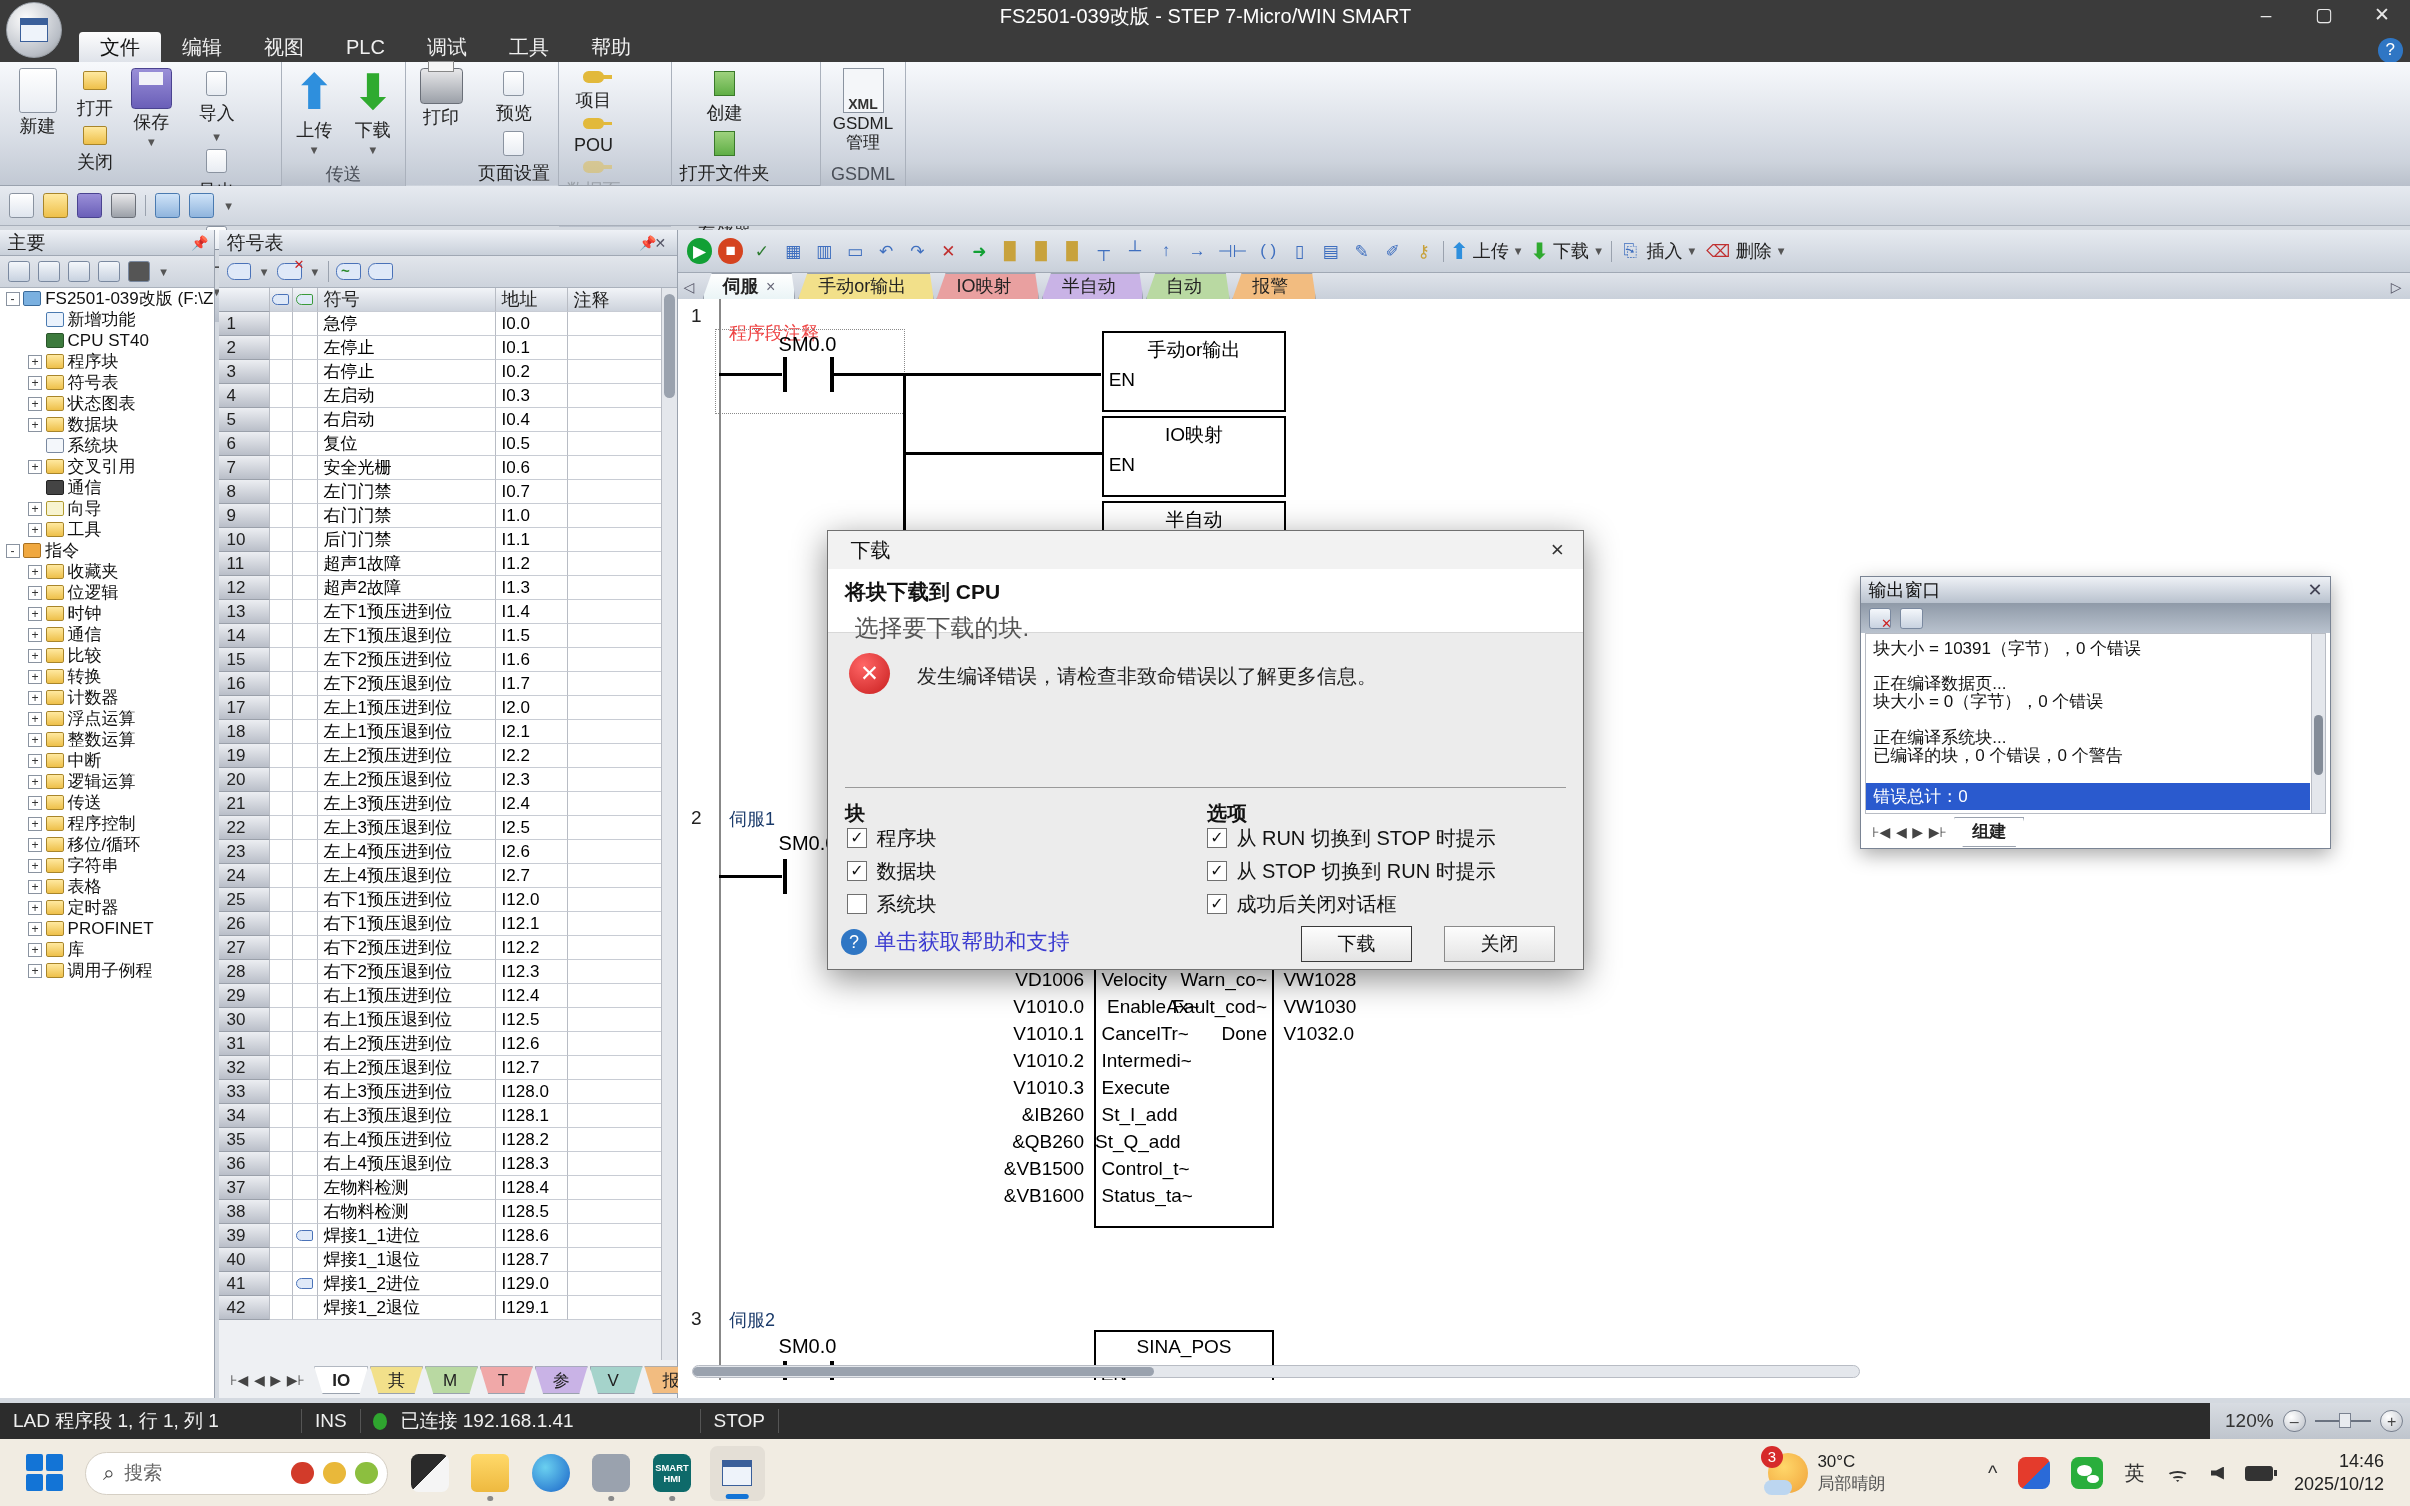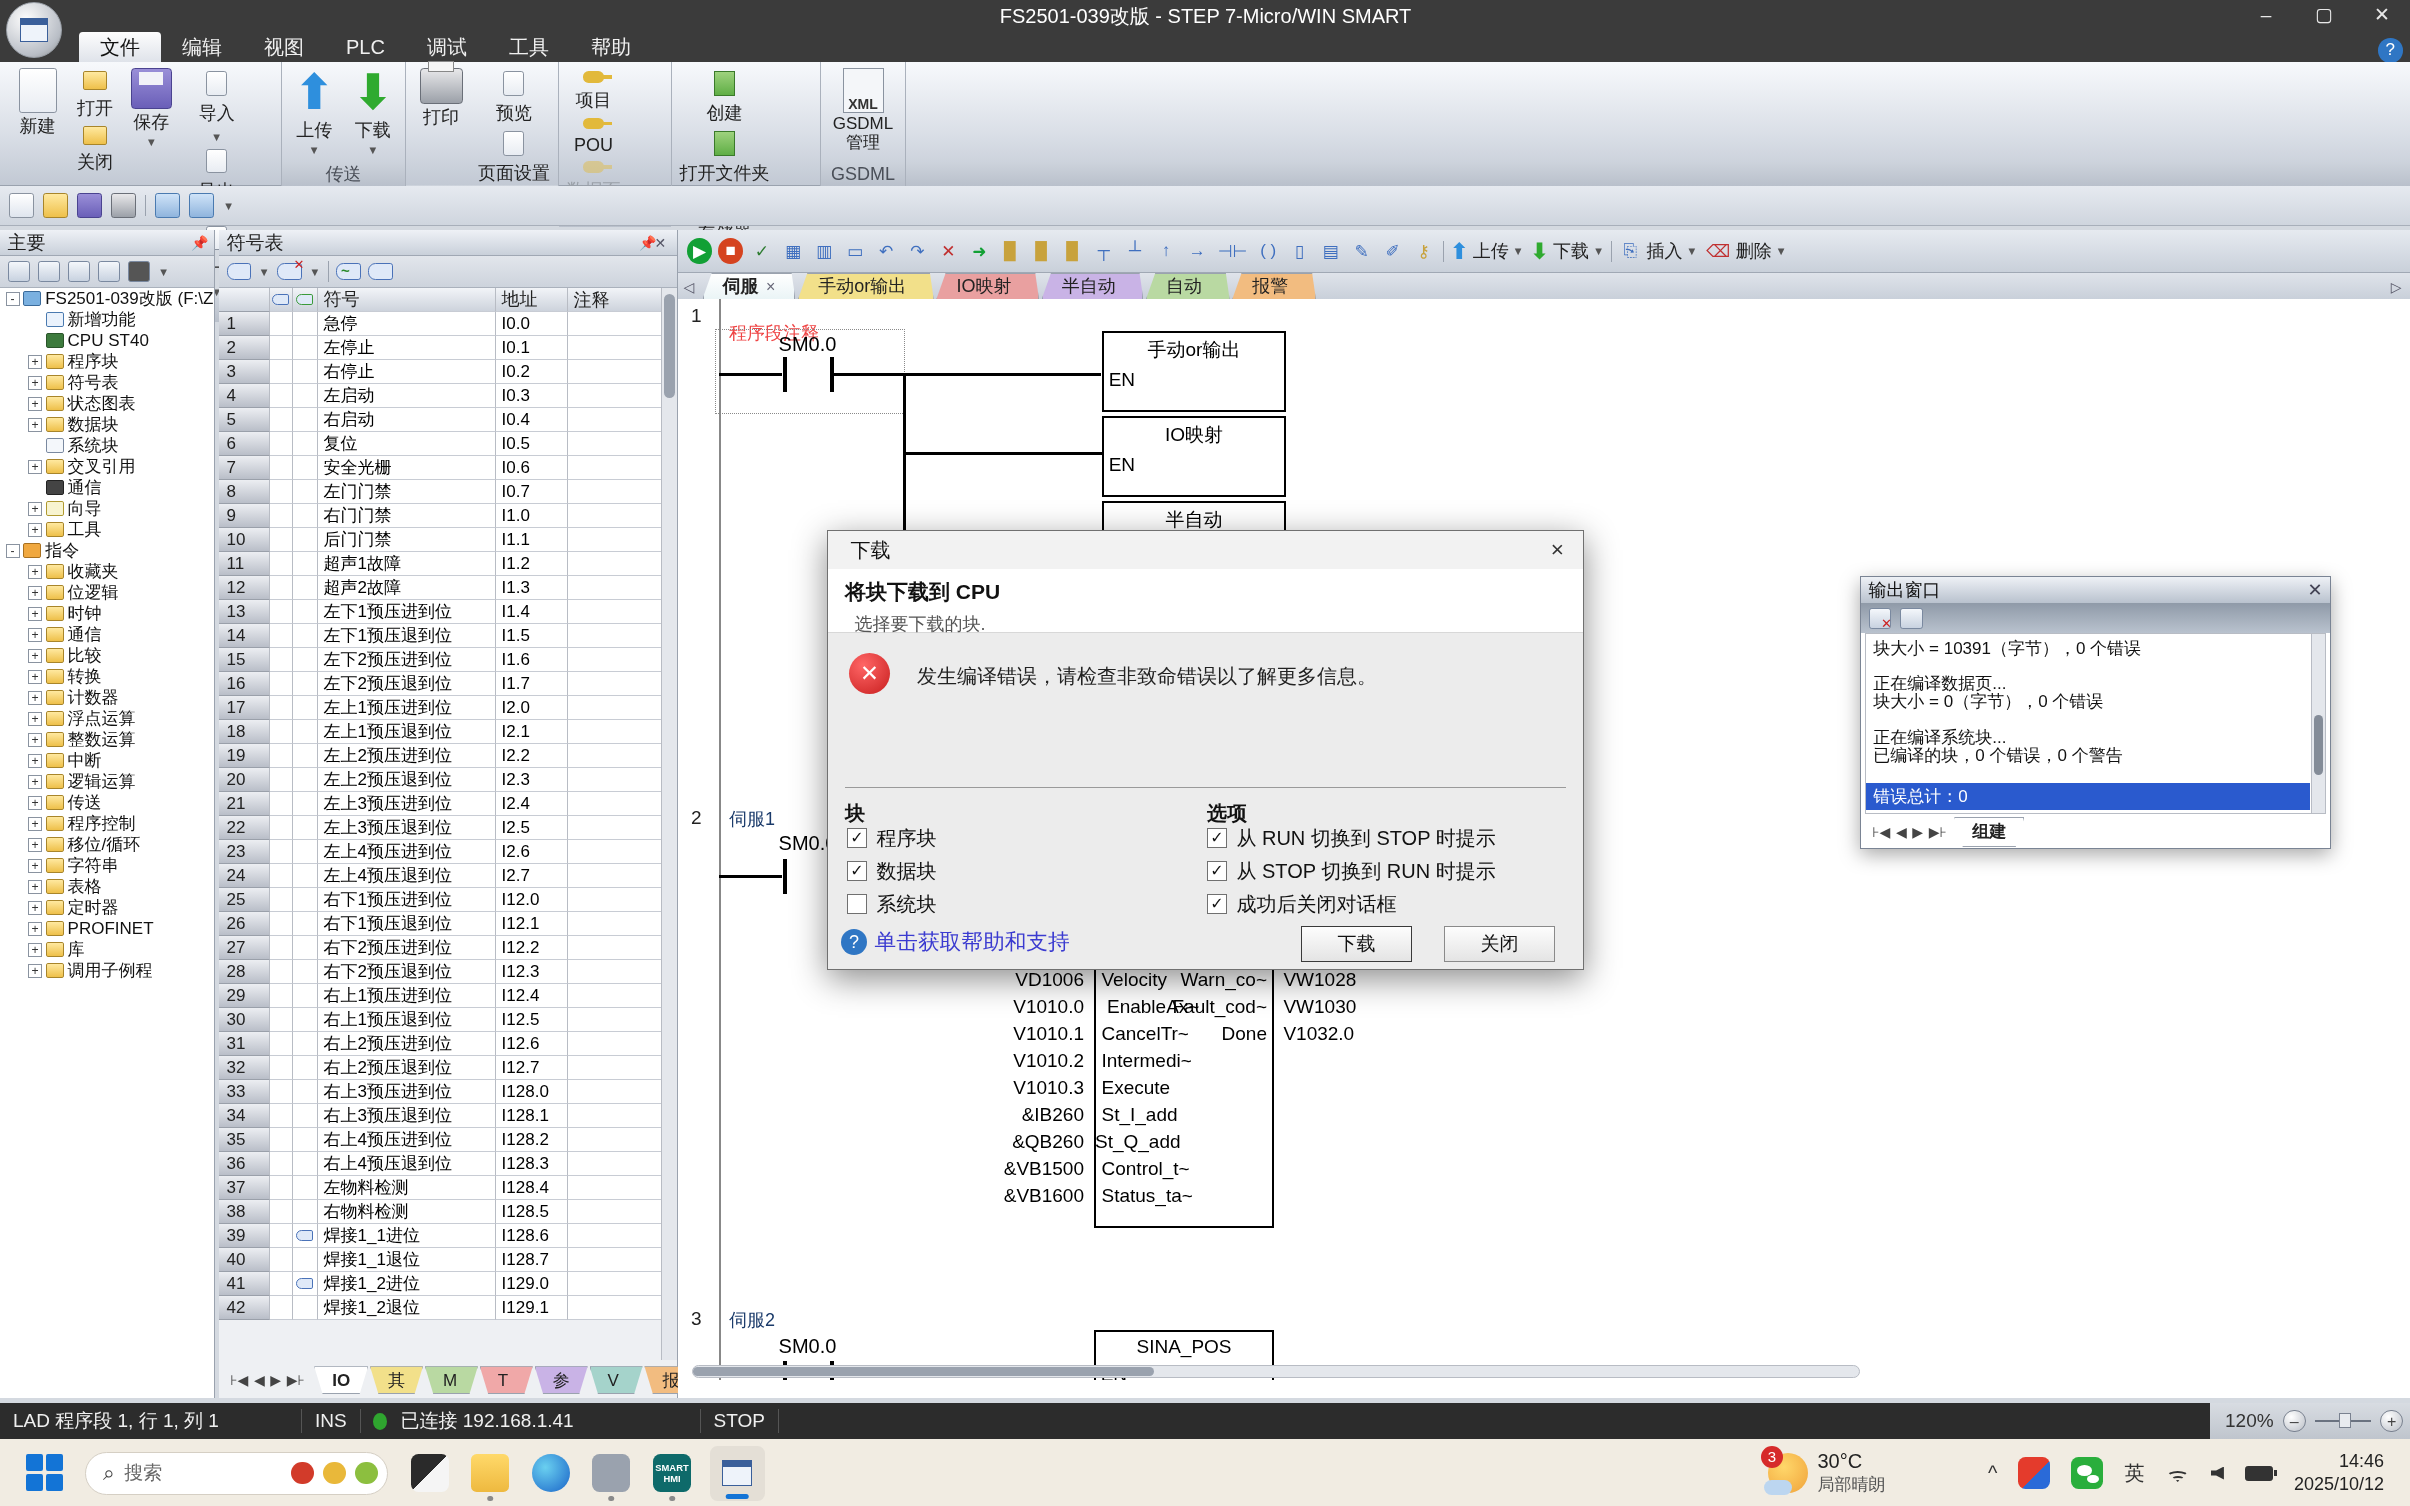--- a/index.html
+++ b/index.html
@@ -135,21 +135,21 @@
 #ow-scroll { position:absolute; right:0; top:0; bottom:0; width:14px; background:#e4e7ec; border-left:0.9px solid #b8bcc4; }
 #ow-thumb { position:absolute; left:1.9px; top:81px; width:9.4px; height:60px; background:#848c98; border-radius:4.7px; }
 #ow-tabs { position:absolute; bottom:1.9px; left:3.8px; height:28px; display:flex; align-items:center; }
 
 
 #dialog { left:827px; top:530px; width:757px; height:440px; background:#ececec; border:0.9px solid #707070; box-shadow:0 9.4px 32px rgba(0,0,0,.45); z-index:50; }
 #dlg-title { height:38px; background:#f2f2f2; display:flex; align-items:center; padding:0 22.6px; font-size:20px; color:#111; }
 #dlg-close { position:absolute; right:19px; top:5.6px; font-size:22.6px; color:#333; }
 #dlg-head { position:absolute; top:38px; left:0; right:0; height:64px; background:#fff; border-bottom:0.9px solid #d8d8d8; padding:9.4px 0 0 17px; }
 #dlg-heading { font-size:21px; font-weight:bold; color:#111; }
-#dlg-sub { font-size:18px; color:#555; padding:5.6px 0 0 9.4px; }
+#dlg-sub { font-size:24px; color:#555; padding:5.6px 0 0 9.4px; }
 .erricon { position:absolute; left:21px; top:122px; width:41px; height:41px; border-radius:50%; background:radial-gradient(circle at 35% 30%,#f66,#c81e1e); color:#fff; font-size:22.6px; font-weight:bold; text-align:center; line-height:41px; }
 #dlg-msg { position:absolute; left:89px; top:132px; font-size:20px; color:#222; }
 #dlg-hr { position:absolute; left:17px; right:17px; top:256px; height:0.9px; background:#9a9a9a; }
 .grp-label { position:absolute; top:269px; font-size:20px; font-weight:bold; color:#111; }
 .cbcol { position:absolute; top:296px; display:flex; flex-direction:column; gap:10.4px; }
 .cbrow { display:flex; align-items:center; gap:9.4px; font-size:20px; color:#111; height:22.6px; }
 .chk { width:20px; height:20px; background:#fff; border:0.9px solid #707070; text-align:center; line-height:18px; font-size:16px; color:#111; flex:none; }
 #dlg-help { position:absolute; left:13px; bottom:13px; display:flex; align-items:center; gap:7.5px; }
 #dlg-help .qicon2 { width:26px; height:26px; border-radius:50%; background:#2f76c4; color:#fff; font-size:18px; text-align:center; line-height:26px; }
 #dlg-help .link { font-size:21.7px; color:#3b3bd0; }
@@ -177,21 +177,21 @@
 .tb-ic { width:38px; height:38px; margin-left:22.6px; border-radius:7.5px; position:relative; }
 .rundot:after { content:""; position:absolute; left:50%; bottom:-9.4px; transform:translateX(-50%); width:5.6px; height:5.6px; border-radius:50%; background:#8a8a8a; }
 #tb-active { margin-left:19px; width:55px; height:55px; background:#e4dfd6; border-radius:7.5px; display:flex; align-items:center; justify-content:center; position:relative; }
 #tb-active:after { content:""; position:absolute; left:50%; bottom:1.9px; transform:translateX(-50%); width:22.6px; height:4.7px; border-radius:2.8px; background:#1374d6; }
 #tb-active .glyph { width:30px; height:26px; background:#eef3fa; border:1.9px solid #3a5f9a; border-top:7.5px solid #3a5f9a; }
 #tray { position:absolute; right:0; top:1439px; height:68px; display:flex; align-items:center; gap:21px; padding-right:26px; }
 #weather { position:absolute; left:1768px; top:1439px; height:68px; display:flex; align-items:center; gap:9.4px; }
 #wicon { width:40px; height:40px; border-radius:50%; background:radial-gradient(circle at 40% 35%,#ffd76a,#f0a23a); position:relative; }
 #wicon .cloud { position:absolute; left:-3.8px; bottom:-1.9px; width:28px; height:15px; border-radius:9.4px; background:#bcd6f0; }
 #wbadge { position:absolute; left:-7.5px; top:-7.5px; width:22.6px; height:22.6px; border-radius:50%; background:#d62a2a; color:#fff; font-size:15px; text-align:center; line-height:22.6px; }
-#wtext div:first-child { font-size:20px; color:#222; }
+#wtext div:first-child { font-size:17px; color:#222; }
 #wtext div:last-child { font-size:17px; color:#555; }
 .trayglyph { font-size:20px; color:#333; }
 #wps { width:32px; height:32px; border-radius:7.5px; background:linear-gradient(135deg,#e43b2c 55%,#2a6ad8 55%); }
 #wechat { width:32px; height:32px; border-radius:7.5px; background:#2aae3c; position:relative; }
 #wechat:before { content:""; position:absolute; left:5.6px; top:7.5px; width:15px; height:11.3px; border-radius:50%; background:#fff; }
 #wechat:after { content:""; position:absolute; right:4.7px; bottom:5.6px; width:11.3px; height:8.5px; border-radius:50%; background:#fff; }
 .wifi { width:24.5px; height:19px; position:relative; }
 .wifi i { position:absolute; left:50%; bottom:0; transform:translateX(-50%); border:2.8px solid #333; border-bottom:none; border-left-color:transparent; border-right-color:transparent; border-radius:50% 50% 0 0; }
 .spk { width:13px; height:13px; background:#333; clip-path:polygon(0 30%,40% 30%,100% 0,100% 100%,40% 70%,0 70%); }
 .batt { width:28px; height:15px; border:1.9px solid #333; border-radius:2.8px; position:relative; background:#333; }

